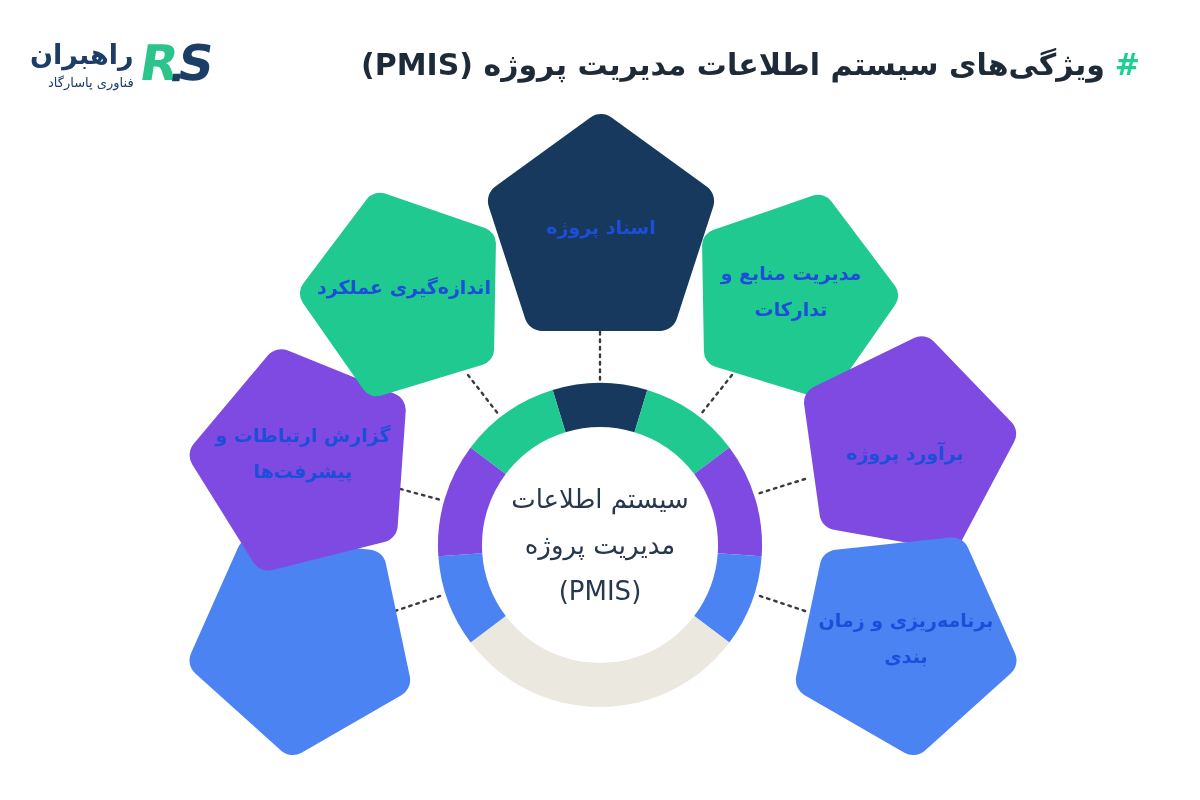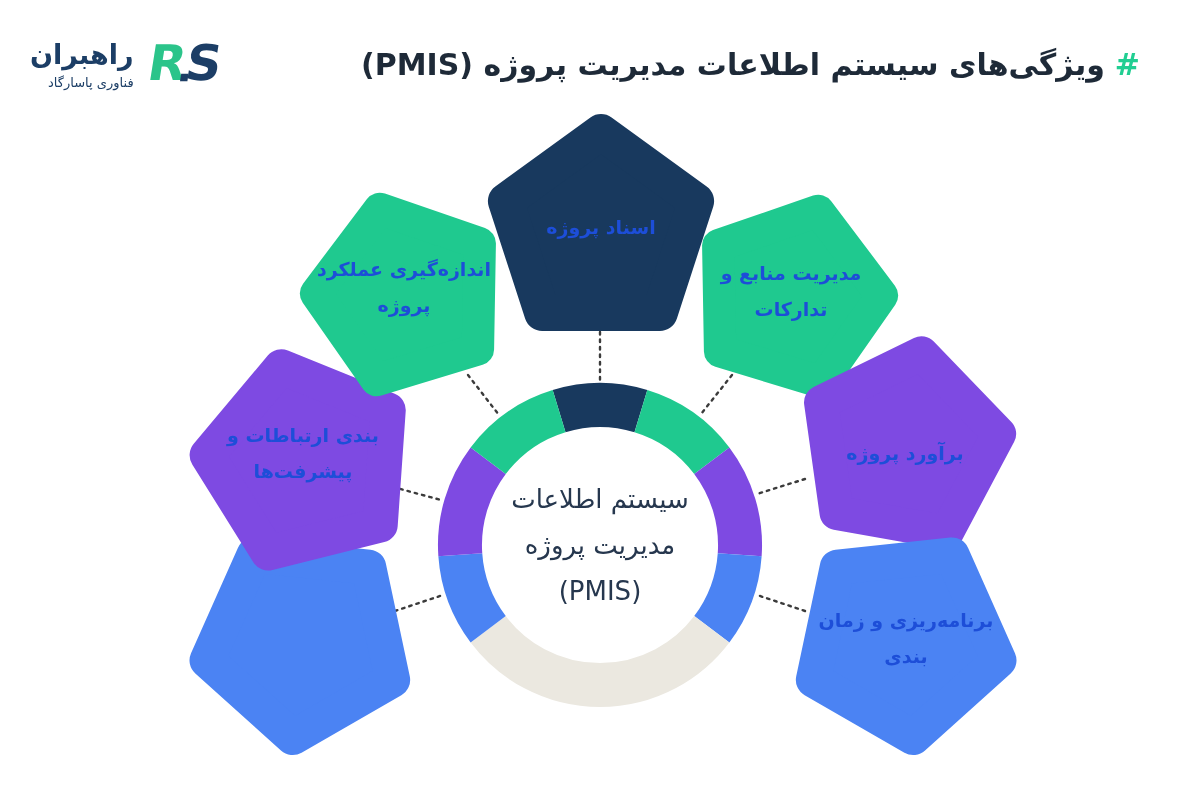--- a/index.html
+++ b/index.html
@@ -2,21 +2,21 @@
 <html lang="fa"><head>
 <meta charset="utf-8">
 <style>
   html,body{margin:0;padding:0;background:#fff;}
   .canvas{position:relative;width:1200px;height:800px;background:#ffffff;overflow:hidden;
           font-family:"DejaVu Sans",sans-serif;direction:rtl;}
   
   .title{position:absolute;top:30px;right:43px;margin:17px;font-size:30px;font-weight:bold;
          color:#1E2A38;letter-spacing:0;}
   .title .hash{color:#21CE92;margin-left:10px;}
-  .logo{position:absolute;top:28px;left:30px;direction:ltr;display:flex;align-items:center;gap:8px;height:72px;}
+  .logo{position:absolute;top:28px;left:30px;direction:ltr;display:flex;align-items:center;gap:0;height:72px;}
   .logo-text{display:flex;flex-direction:column;align-items:flex-end;justify-content:center;}
   .logo-brand{font-size:27px;font-weight:bold;color:#1C3E66;line-height:34px;}
   .logo-tagline{font-size:13px;color:#1C3E66;white-space:nowrap;margin-top:3px;letter-spacing:1px;}
   
   .diagram{position:absolute;left:0;top:0;pointer-events:none;}
   .node-label{position:absolute;transform:translate(-50%,-50%);width:220px;text-align:center;
               color:#1d4ed8;font-size:19px;font-weight:bold;line-height:36px;}
   .node-label .ln{display:block;white-space:nowrap;}
   .lbl0{left:601px;top:227px;}
   .lbl1{left:791px;top:291px;}
@@ -95,26 +95,25 @@
     <span class="ln">تدارکات</span>
   </div>
   <div class="node-label lbl2">
     <span class="ln">برآورد پروژه</span>
   </div>
   <div class="node-label lbl3">
     <span class="ln">برنامه‌ریزی و زمان</span>
     <span class="ln">بندی</span>
   </div>
   <div class="node-label lbl5">
-    <span class="ln">بندی ارتباطات و</span>
+    <span class="ln">گزارش ارتباطات و</span>
     <span class="ln">پیشرفت‌ها</span>
   </div>
   <div class="node-label lbl6">
     <span class="ln">اندازه‌گیری عملکرد</span>
-    <span class="ln">پروژه</span>
   </div>
 
   <div class="center-label">
     <span class="ln">سیستم اطلاعات</span>
     <span class="ln">مدیریت پروژه</span>
     <span class="ln">(PMIS)</span>
   </div>
 
 </div>
 

